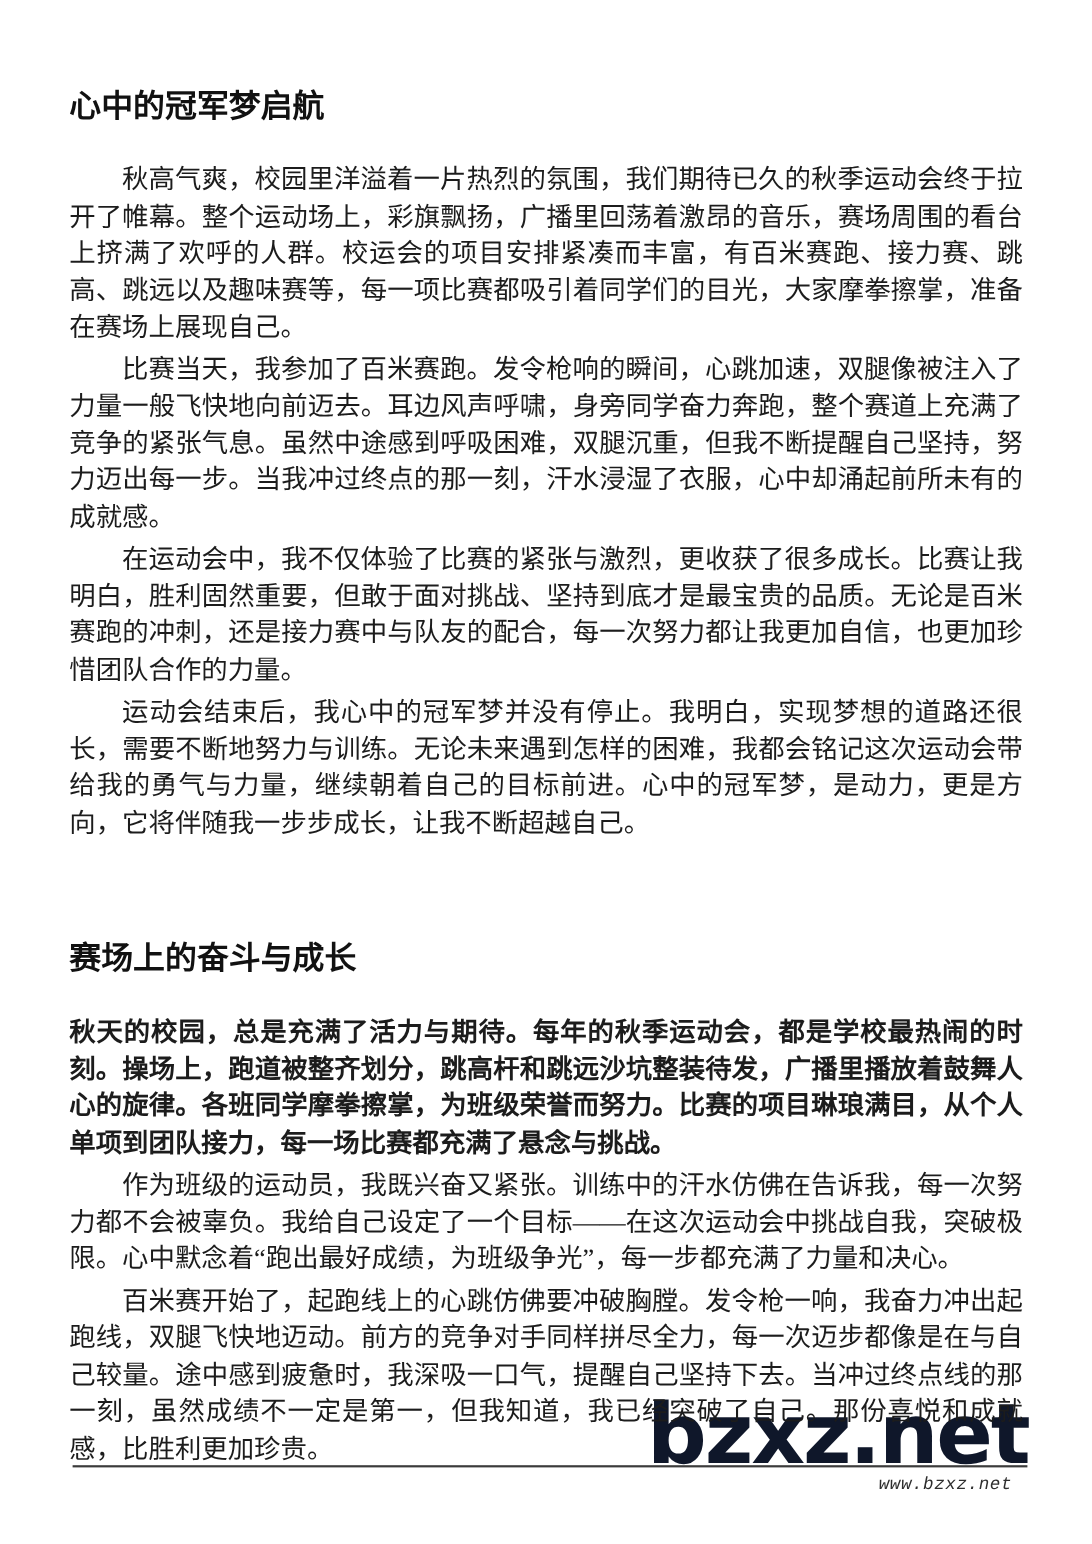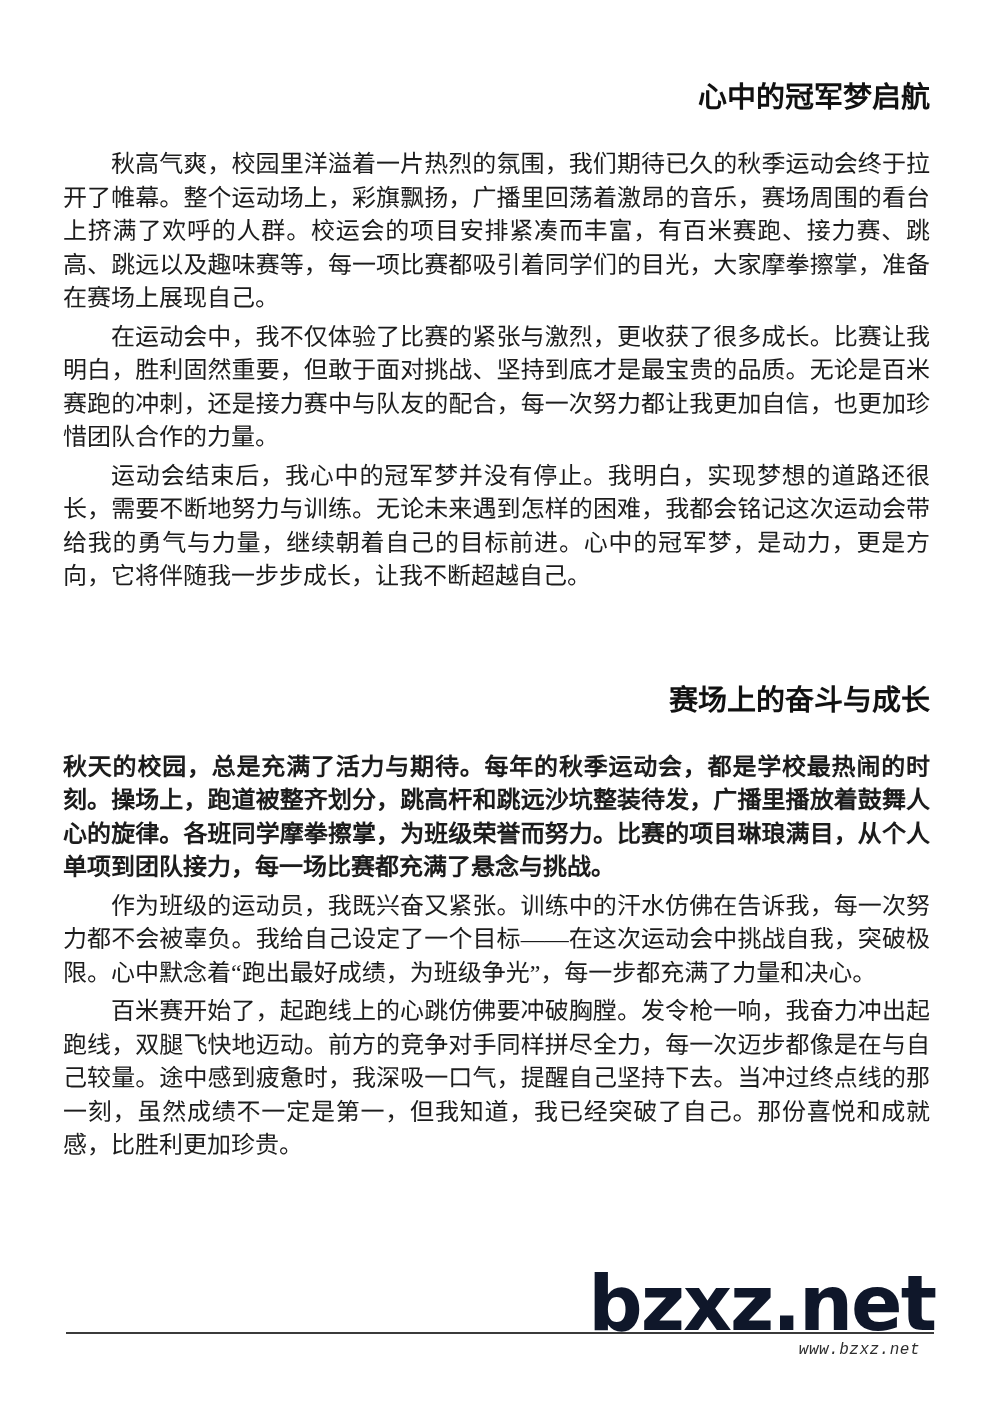--- a/index.html
+++ b/index.html
@@ -27,21 +27,21 @@
     left: 0; top: 0; right: 0; bottom: 0;
     padding: 80px 63px 0 63px;
     box-sizing: border-box;
     z-index: 1;
   }
   .essay-title {
     font-family: "Liberation Sans", "DejaVu Sans", sans-serif;
     font-weight: bold;
     font-size: 29px;
     line-height: 34px;
-    text-align: right;
+    text-align: left;
     color: #111111;
     margin: 0 0 34px 0;
   }
   .essay-2 .essay-title { margin-top: 89px; }
   .para {
     font-size: 24px;
     line-height: 33.5px;
     text-align: justify;
     margin: 0 0 5px 0;
     text-indent: 2em;
@@ -68,20 +68,21 @@
 </head>
 <body style="background: rgb(255, 255, 255); color: rgb(28, 28, 28);">
 
 <div class="watermark" style="color: #0f172a;">bzxz.net</div>
 
 <div class="page">
 
   <section class="essay essay-1">
     <h1 class="essay-title">心中的冠军梦启航</h1>
     <p class="para">秋高气爽，校园里洋溢着一片热烈的氛围，我们期待已久的秋季运动会终于拉开了帷幕。整个运动场上，彩旗飘扬，广播里回荡着激昂的音乐，赛场周围的看台上挤满了欢呼的人群。校运会的项目安排紧凑而丰富，有百米赛跑、接力赛、跳高、跳远以及趣味赛等，每一项比赛都吸引着同学们的目光，大家摩拳擦掌，准备在赛场上展现自己。</p>
+    <p class="para">比赛当天，我参加了百米赛跑。发令枪响的瞬间，心跳加速，双腿像被注入了力量一般飞快地向前迈去。耳边风声呼啸，身旁同学奋力奔跑，整个赛道上充满了竞争的紧张气息。虽然中途感到呼吸困难，双腿沉重，但我不断提醒自己坚持，努力迈出每一步。当我冲过终点的那一刻，汗水浸湿了衣服，心中却涌起前所未有的成就感。</p>
     <p class="para">在运动会中，我不仅体验了比赛的紧张与激烈，更收获了很多成长。比赛让我明白，胜利固然重要，但敢于面对挑战、坚持到底才是最宝贵的品质。无论是百米赛跑的冲刺，还是接力赛中与队友的配合，每一次努力都让我更加自信，也更加珍惜团队合作的力量。</p>
     <p class="para">运动会结束后，我心中的冠军梦并没有停止。我明白，实现梦想的道路还很长，需要不断地努力与训练。无论未来遇到怎样的困难，我都会铭记这次运动会带给我的勇气与力量，继续朝着自己的目标前进。心中的冠军梦，是动力，更是方向，它将伴随我一步步成长，让我不断超越自己。</p>
   </section>
 
   <section class="essay essay-2">
     <h1 class="essay-title">赛场上的奋斗与成长</h1>
     <p class="para no-indent">秋天的校园，总是充满了活力与期待。每年的秋季运动会，都是学校最热闹的时刻。操场上，跑道被整齐划分，跳高杆和跳远沙坑整装待发，广播里播放着鼓舞人心的旋律。各班同学摩拳擦掌，为班级荣誉而努力。比赛的项目琳琅满目，从个人单项到团队接力，每一场比赛都充满了悬念与挑战。</p>
     <p class="para">作为班级的运动员，我既兴奋又紧张。训练中的汗水仿佛在告诉我，每一次努力都不会被辜负。我给自己设定了一个目标——在这次运动会中挑战自我，突破极限。心中默念着“跑出最好成绩，为班级争光”，每一步都充满了力量和决心。</p>
     <p class="para">百米赛开始了，起跑线上的心跳仿佛要冲破胸膛。发令枪一响，我奋力冲出起跑线，双腿飞快地迈动。前方的竞争对手同样拼尽全力，每一次迈步都像是在与自己较量。途中感到疲惫时，我深吸一口气，提醒自己坚持下去。当冲过终点线的那一刻，虽然成绩不一定是第一，但我知道，我已经突破了自己。那份喜悦和成就感，比胜利更加珍贵。</p>
   </section>

